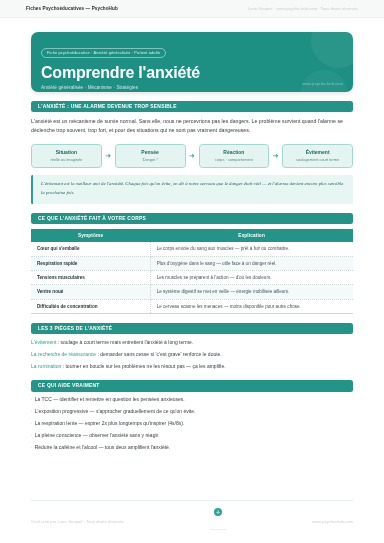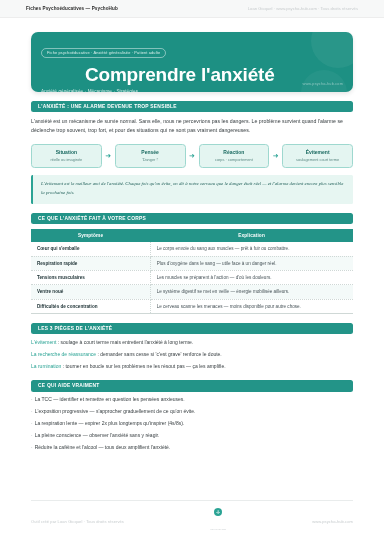--- a/index.html
+++ b/index.html
@@ -36,22 +36,22 @@
   .hero .blob2 { position: absolute; width: 46px; height: 46px; border-radius: 50%;
                  background: rgba(255,255,255,.045); right: 6px; bottom: -24px; }
   .hero-badge {
     display: inline-block; border: .6px solid rgba(255,255,255,.45);
     border-radius: 6px; padding: 1.5px 5px;
     font-size: 3.9px; color: #d9efeb; letter-spacing: .15px;
     position: relative; z-index: 2;
   }
   .hero-title {
     position: relative; z-index: 2;
-    margin-top: 6px; font-size: 19px; font-weight: bold;
-    color: #ffffff; letter-spacing: -.2px; margin-left: 44px;
+    margin-top: 6px; font-size: 16px; font-weight: bold;
+    color: #ffffff; letter-spacing: -.2px;
   }
   .hero-sub {
     position: relative; z-index: 2;
     margin-top: 3px; font-size: 4.6px; color: #cfe8e3; letter-spacing: .1px;
   }
   .hero-url {
     position: absolute; right: 10px; bottom: 6px; z-index: 2;
     font-size: 3.8px; color: rgba(255,255,255,.45); letter-spacing: .2px;
   }
 

